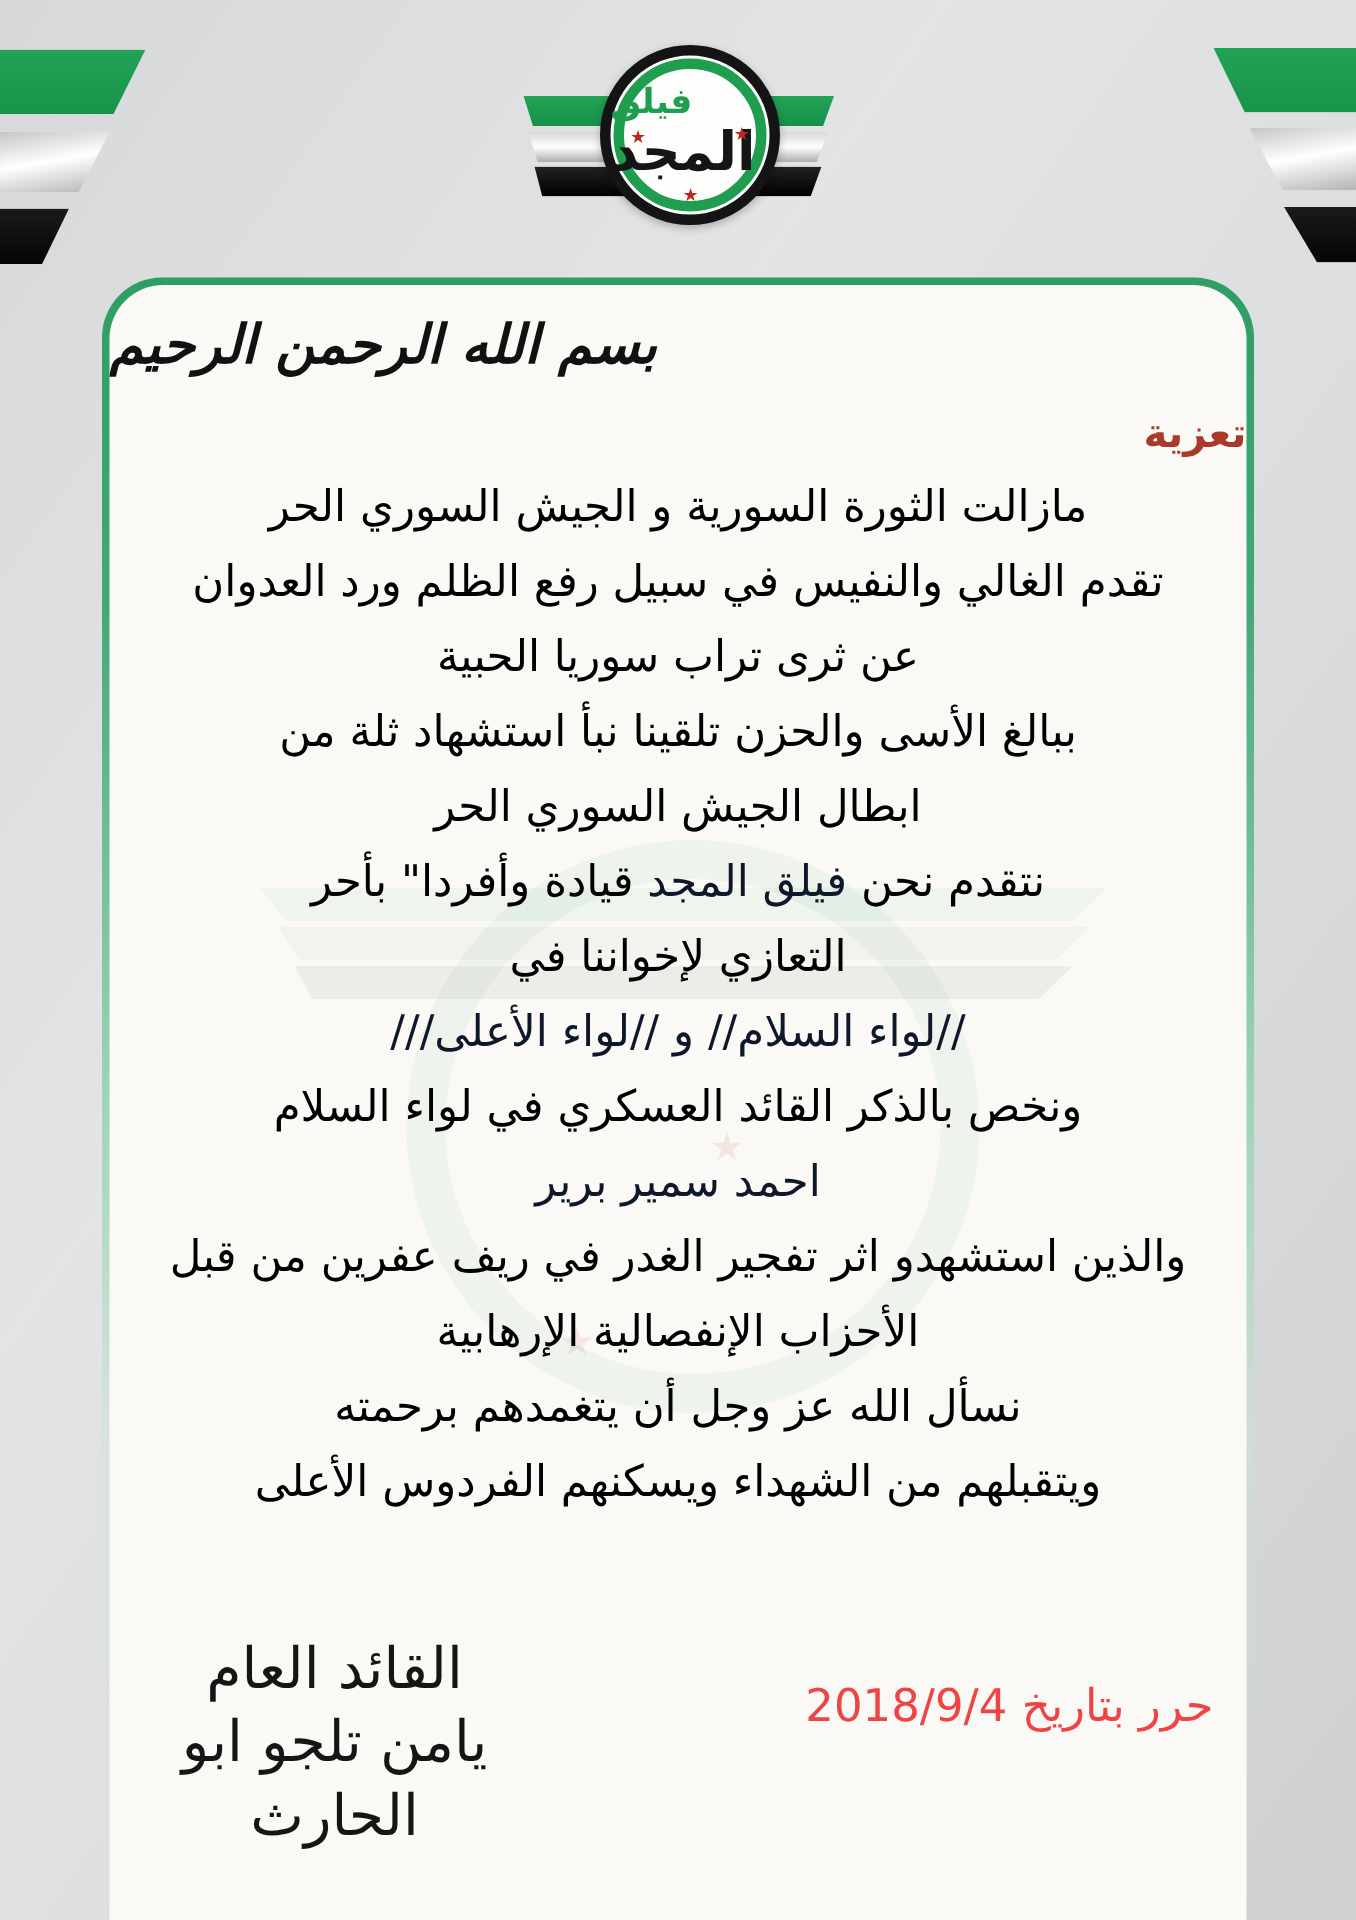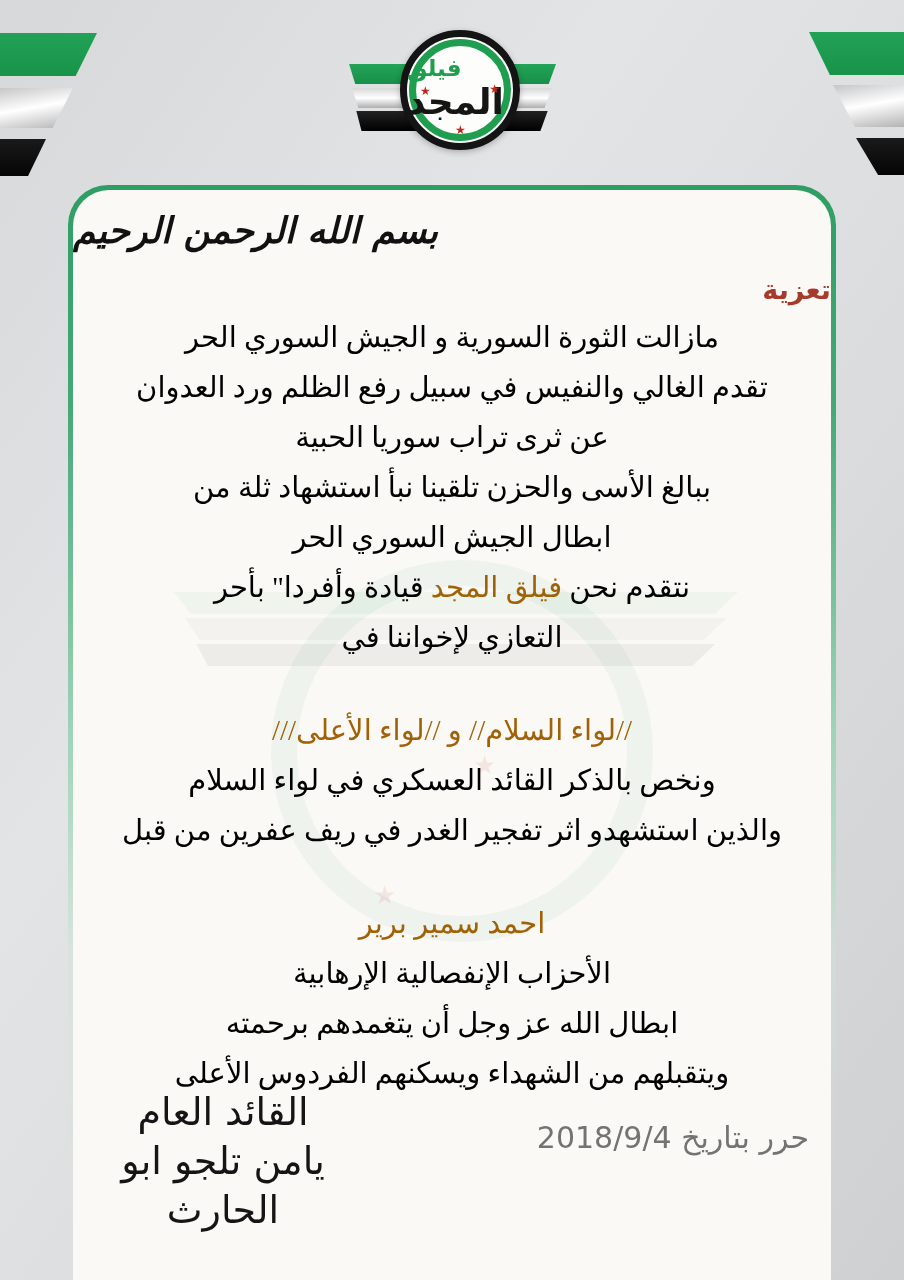--- a/index.html
+++ b/index.html
@@ -54,28 +54,28 @@
   .wm-g{top:402px;height:22px;background:#1f9e50;clip-path:polygon(1% 0,100% 0,96% 100%,4% 100%);}
   .wm-w{top:428px;height:22px;background:#555;clip-path:polygon(3% 0,98% 0,94% 100%,5.5% 100%);opacity:.04;}
   .wm-b{top:454px;height:22px;background:#000;clip-path:polygon(5% 0,96% 0,92% 100%,7% 100%);}
   .wm-star{position:absolute;color:#c0261c;font-size:26px;opacity:.09;}
   .wm-star1{left:400px;top:560px;}
   .wm-star2{left:300px;top:690px;}
   .bismillah{position:absolute;top:0;width:100%;height:78px;line-height:82px;text-align:left;
              font-size:36px;font-weight:bold;font-style:italic;color:#111;}
   .taziya{position:absolute;top:80px;width:100%;height:40px;line-height:40px;text-align:right;
           font-size:27px;font-weight:bold;color:#a83a2b;}
-  .lines{position:absolute;top:122px;width:100%;font-family:Liberation Serif, serif;}
+  .lines{position:absolute;top:122px;width:100%;}
   .body-line{line-height:50px;font-size:29px;direction:rtl;text-align:center;white-space:nowrap;}
-  .red{color:#a16207;margin-top:43px;}
+  .red{color:#0f172a;}
 
   .signature{position:absolute;left:30px;top:898px;width:240px;text-align:center;direction:rtl;
              font-size:38px;color:#151515;line-height:49px;}
   .dateline{position:absolute;right:22px;top:930px;direction:rtl;text-align:left;
-            font-size:30px;color:#737373;}
+            font-size:30px;color:#ef4444;}
 </style>
 </head>
 <body>
 
 <div class="stage">
 
   <div class="ribbon rb-green tl-green"></div>
   <div class="ribbon rb-white tl-white"></div>
   <div class="ribbon rb-black tl-black"></div>
   <div class="ribbon rb-green tr-green"></div>
@@ -114,24 +114,24 @@
       <div class="lines" id="lines">
           <div class="body-line">مازالت الثورة السورية و الجيش السوري الحر</div>
           <div class="body-line">تقدم الغالي والنفيس في سبيل رفع الظلم ورد العدوان</div>
           <div class="body-line">عن ثرى تراب سوريا الحبية</div>
           <div class="body-line">ببالغ الأسى والحزن تلقينا نبأ استشهاد ثلة من</div>
           <div class="body-line">ابطال الجيش السوري الحر</div>
           <div class="body-line"><span>نتقدم نحن </span><span class="red">فيلق المجد</span><span> قيادة وأفردا" بأحر</span></div>
           <div class="body-line">التعازي لإخواننا في</div>
           <div class="body-line red">//لواء السلام// و //لواء الأعلى///</div>
           <div class="body-line">ونخص بالذكر القائد العسكري في لواء السلام</div>
+          <div class="body-line red">احمد سمير برير</div>
           <div class="body-line">والذين استشهدو اثر تفجير الغدر في ريف عفرين من قبل</div>
-          <div class="body-line red">احمد سمير برير</div>
           <div class="body-line">الأحزاب الإنفصالية الإرهابية</div>
-          <div class="body-line">ابطال الله عز وجل أن يتغمدهم برحمته</div>
+          <div class="body-line">نسأل الله عز وجل أن يتغمدهم برحمته</div>
           <div class="body-line">ويتقبلهم من الشهداء ويسكنهم الفردوس الأعلى</div>
         </div>
 
       <div class="signature">
         <div>القائد العام</div>
         <div>يامن تلجو ابو الحارث</div>
       </div>
       <div class="dateline">حرر بتاريخ  2018/9/4</div>
 
     </div>

